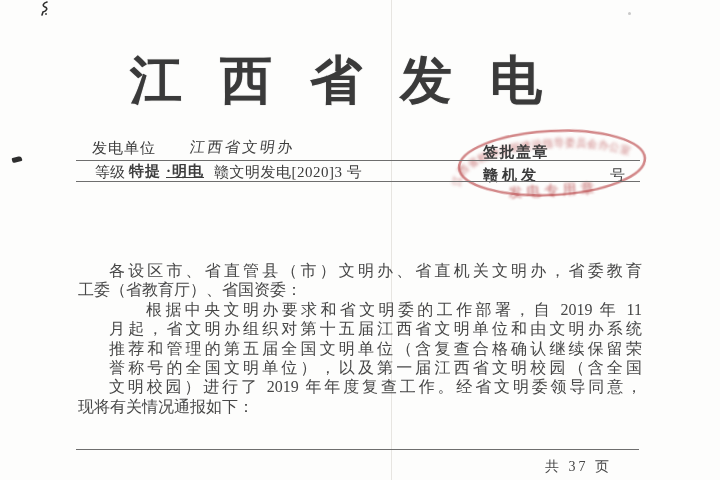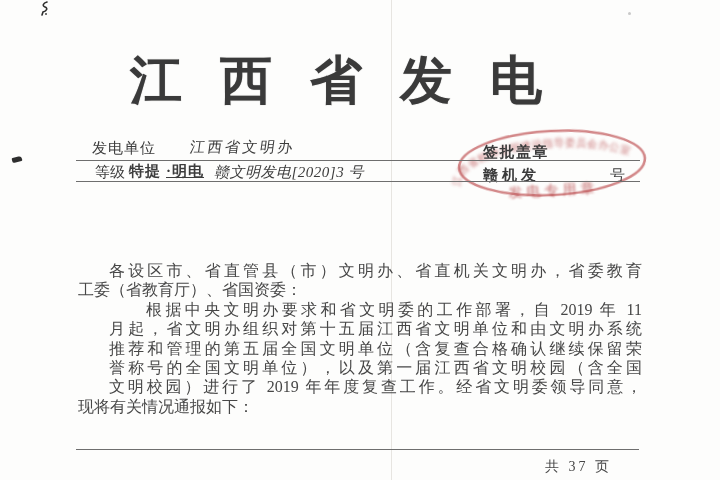--- a/index.html
+++ b/index.html
@@ -36,21 +36,21 @@
   }
 
   
   .hmeta{position:absolute;font-size:15px;color:#3c3c3c;z-index:2;white-space:nowrap;}
   .unit-label{left:92px;top:139px;letter-spacing:1px;}
   .unit-value{left:190px;top:138px;letter-spacing:2.5px;transform:skewX(-8deg);}
   .sign-label{left:483px;top:143px;letter-spacing:1.5px;font-weight:bold;}
   .grade-label{left:95px;top:163px;}
   .grade-v1{left:129px;top:162px;font-weight:bold;letter-spacing:1px;}
   .grade-v2{left:166px;top:162px;font-weight:bold;letter-spacing:1px;text-decoration:underline;}
-  .doc-number{left:214px;top:163px;letter-spacing:.5px;font-style:italic;}
+  .doc-number{left:214px;top:163px;letter-spacing:.5px;}
   .ref-prefix{left:483px;top:166px;letter-spacing:4px;font-weight:bold;}
   .ref-suffix{left:610px;top:166px;}
 
   .hline{position:absolute;left:76px;width:564px;height:0;
     border-top:1.4px solid #6e6e6e;z-index:2;}
   .hline1{top:160px;}
   .hline2{top:181px;}
 
   
   .stamp{position:absolute;left:448px;top:118px;width:214px;height:90px;z-index:1;}

